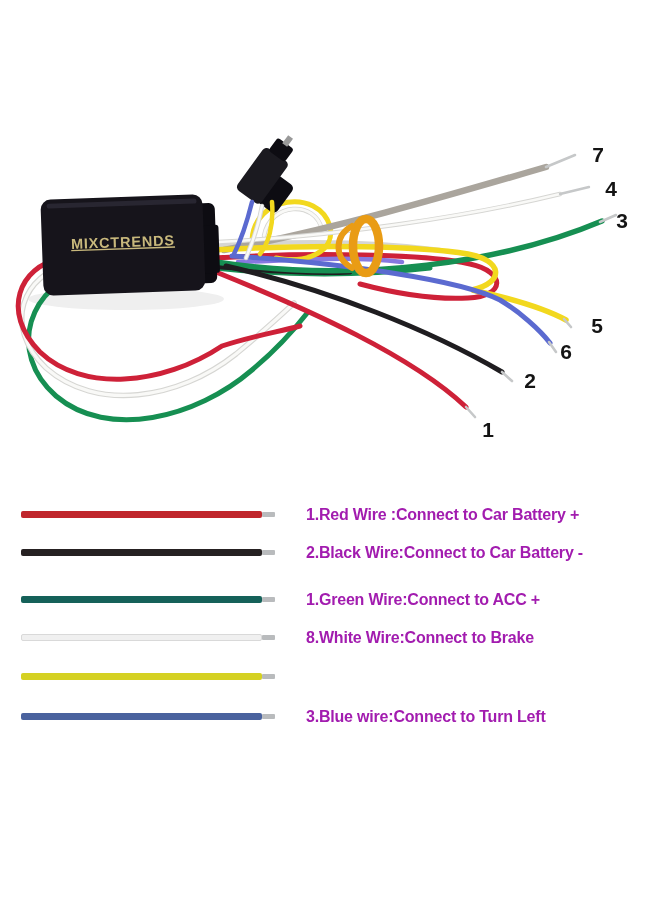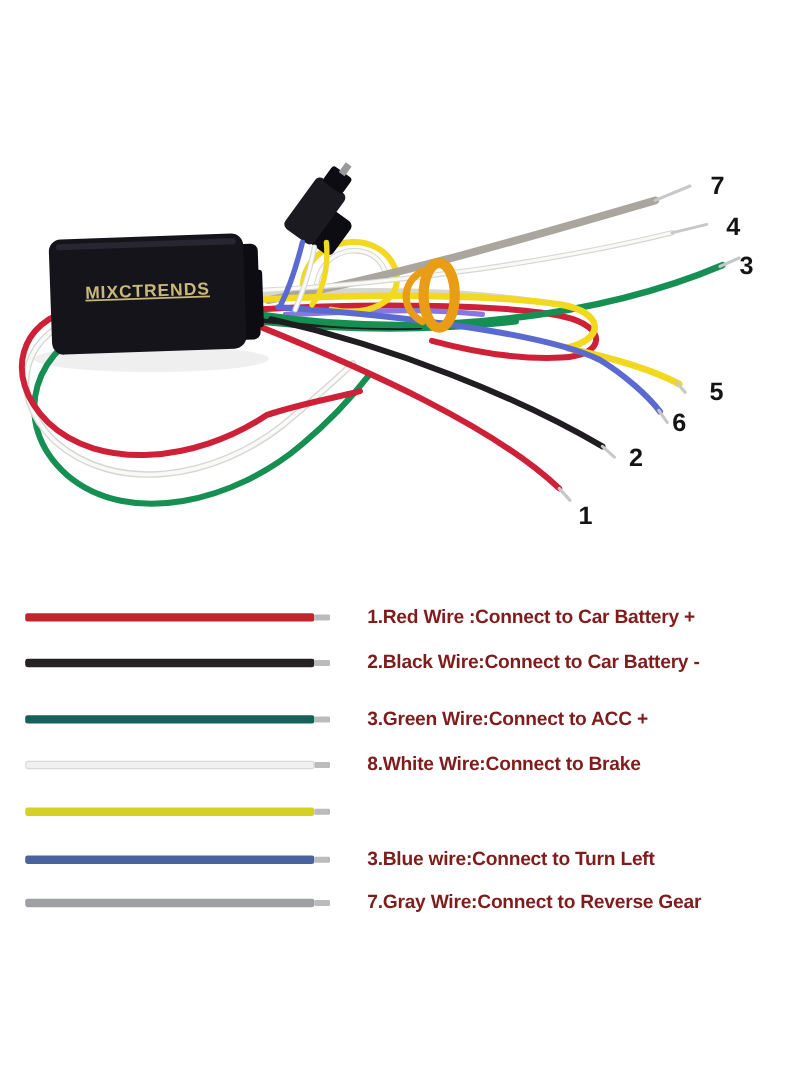--- a/index.html
+++ b/index.html
@@ -10,21 +10,21 @@
   .brand-text{font-family:"Liberation Sans", sans-serif;font-weight:bold;font-size:14.5px;
               letter-spacing:.8px;text-decoration:underline;}
   .tip-number{font-family:"Liberation Sans", sans-serif;font-weight:bold;font-size:21px;
               fill:#141414;}
   .legend{position:absolute;left:0;top:480px;width:660px;height:420px;}
   .lrow{position:absolute;left:0;width:100%;height:24px;}
   .lwire{position:absolute;left:21px;top:8px;width:241px;height:7px;border-radius:2px;
          box-sizing:border-box;}
   .lwire--light{border:1px solid #d9d9d9;}
   .ltip{position:absolute;left:262px;top:9px;width:13px;height:5px;border-radius:1px;}
-  .ltext{position:absolute;left:306px;top:0;white-space:nowrap;color:#7f1d1d;
+  .ltext{position:absolute;left:306px;top:0;white-space:nowrap;color:#a21caf;
          font:700 16px/24px "Liberation Sans", sans-serif;letter-spacing:-0.2px;}
 </style>
 </head>
 <body>
 
 <div class="page">
 
   <svg class="photo" viewBox="0 0 660 480">
 
     <ellipse cx="126" cy="299" rx="98" ry="11" style="fill: rgb(239, 239, 239);"></ellipse>
@@ -115,40 +115,35 @@
 
     <div class="lrow" style="top:61px">
       <div class="lwire" style="background-color: rgb(38, 33, 34);"></div>
       <div class="ltip" style="background-color: rgb(185, 187, 189);"></div>
       <span class="ltext">2.Black Wire:Connect to Car Battery -</span>
     </div>
 
     <div class="lrow" style="top:108px">
       <div class="lwire" style="background-color: rgb(21, 97, 89);"></div>
       <div class="ltip" style="background-color: rgb(185, 187, 189);"></div>
-      <span class="ltext">3.Green Wire:Connect to ACC +</span>
+      <span class="ltext">1.Green Wire:Connect to ACC +</span>
     </div>
 
     <div class="lrow" style="top:146px">
       <div class="lwire lwire--light" style="background-color: rgb(240, 240, 240);"></div>
       <div class="ltip" style="background-color: rgb(185, 187, 189);"></div>
       <span class="ltext">8.White Wire:Connect to Brake</span>
     </div>
 
     <div class="lrow" style="top:185px">
       <div class="lwire" style="background-color: rgb(213, 209, 34);"></div>
       <div class="ltip" style="background-color: rgb(185, 187, 189);"></div>
     </div>
 
     <div class="lrow" style="top:225px">
       <div class="lwire" style="background-color: rgb(74, 98, 158);"></div>
       <div class="ltip" style="background-color: rgb(185, 187, 189);"></div>
       <span class="ltext">3.Blue wire:Connect to Turn Left</span>
     </div>
 
-    <div class="lrow" style="top:261px">
-      <div class="lwire" style="background-color: rgb(158, 160, 163);"></div>
-      <div class="ltip" style="background-color: rgb(185, 187, 189);"></div>
-      <span class="ltext">7.Gray Wire:Connect to Reverse Gear</span>
-    </div>
 
   </div>
 </div>
 
 </body></html>

